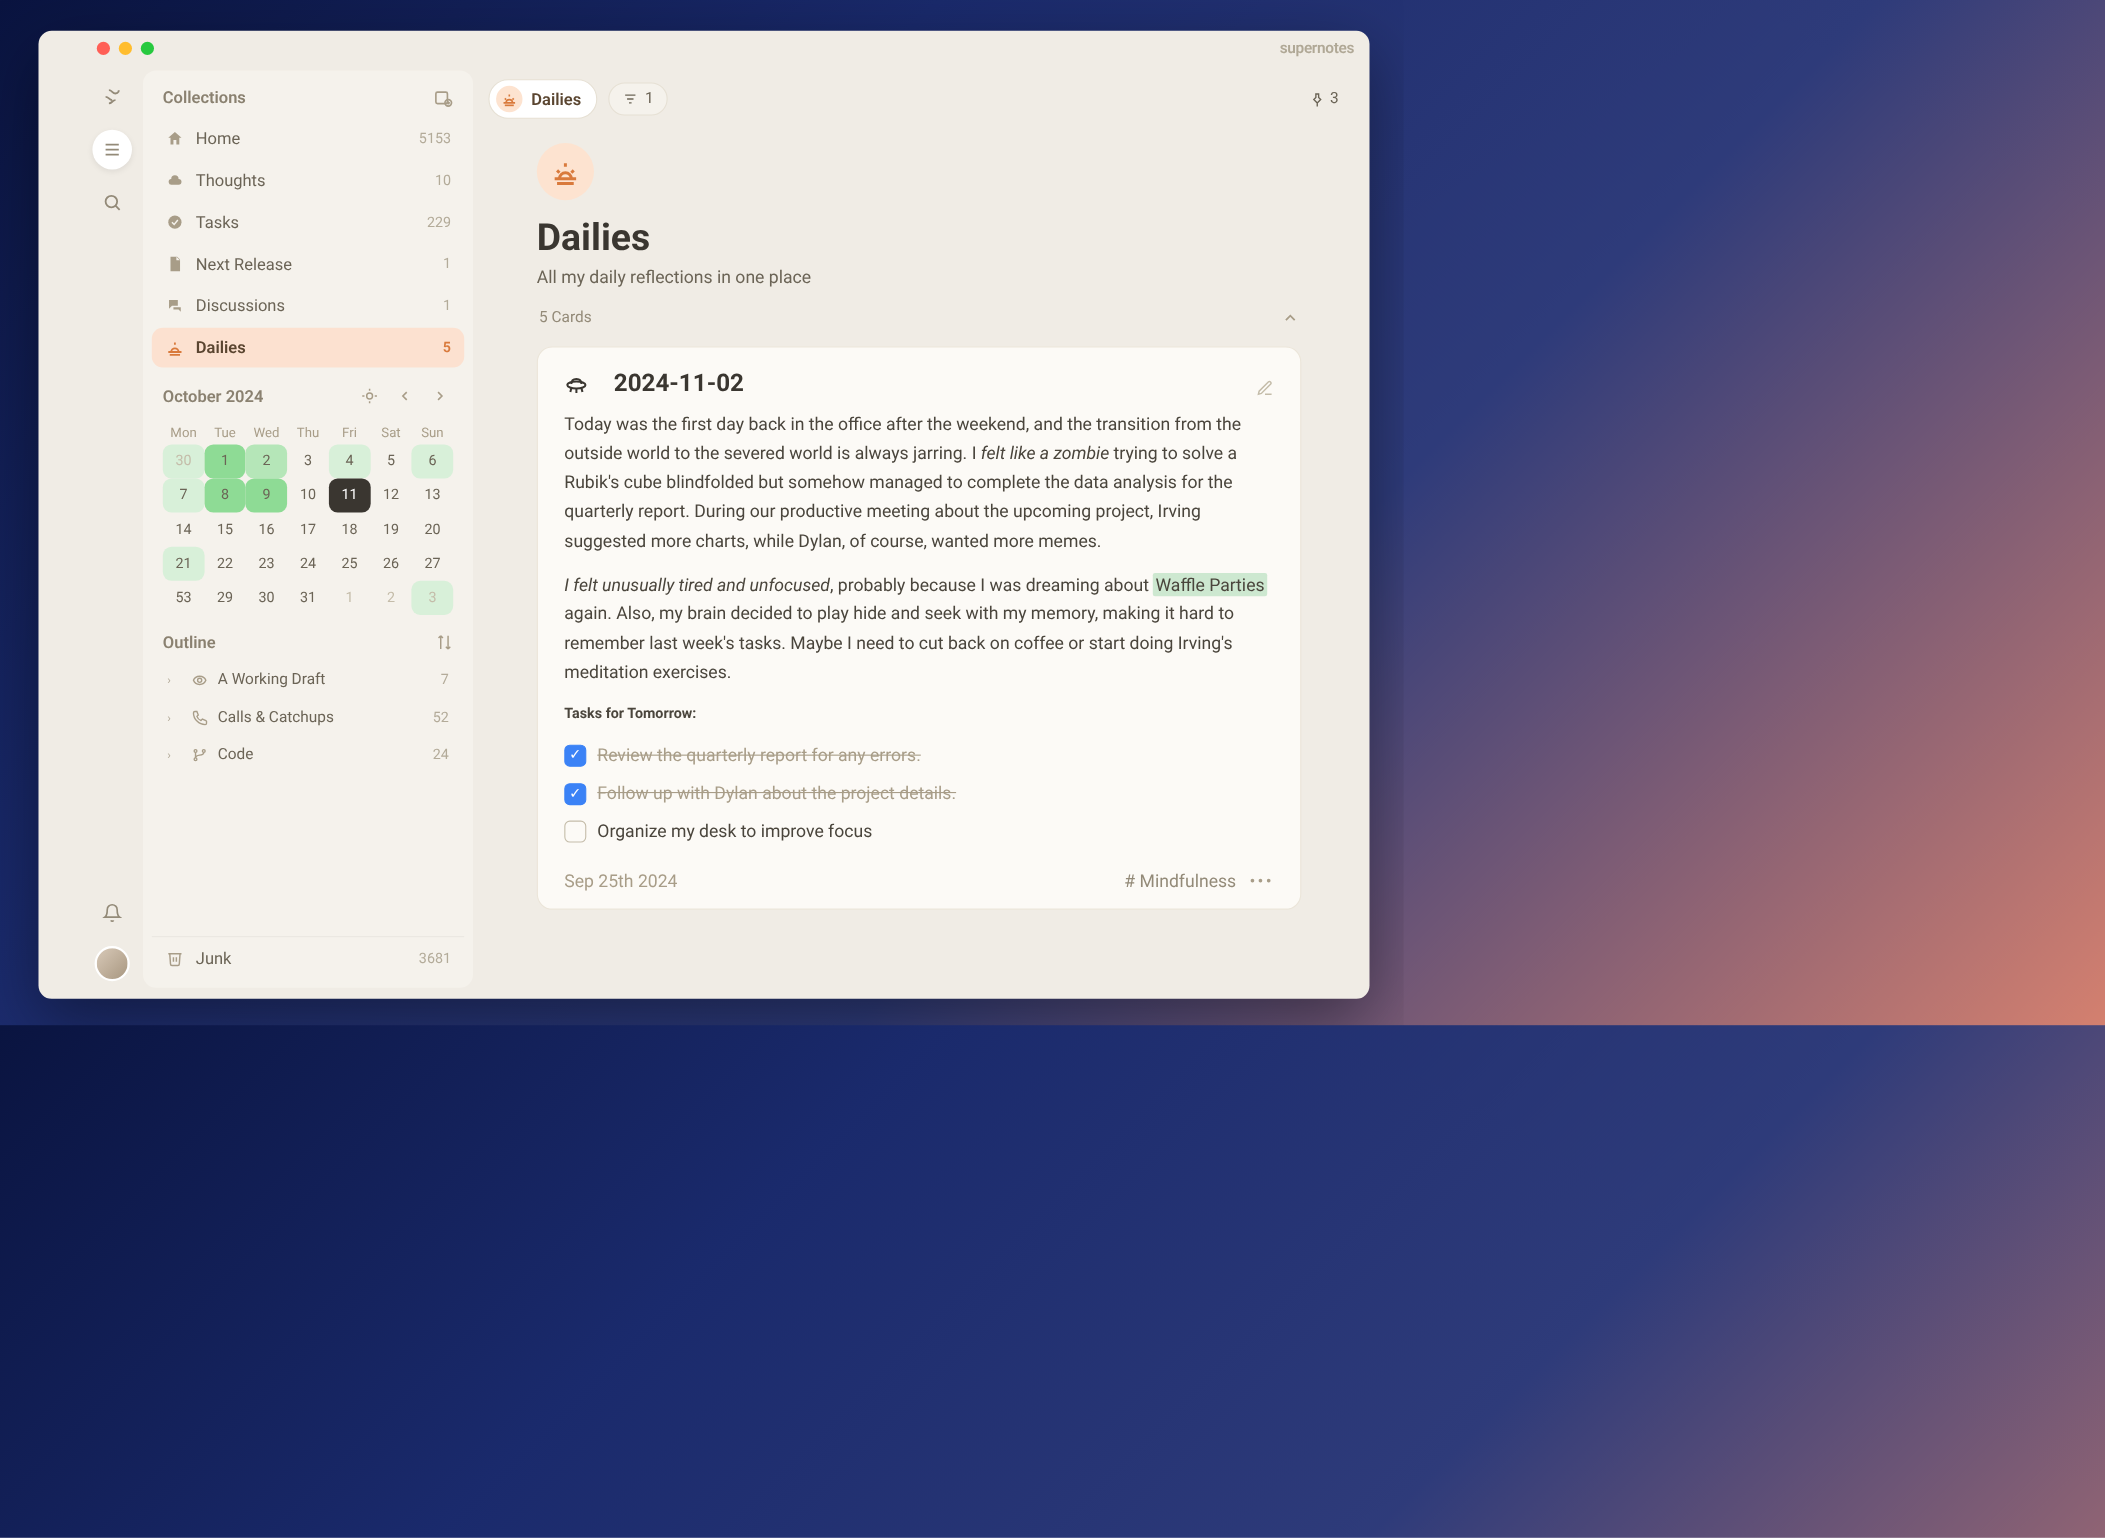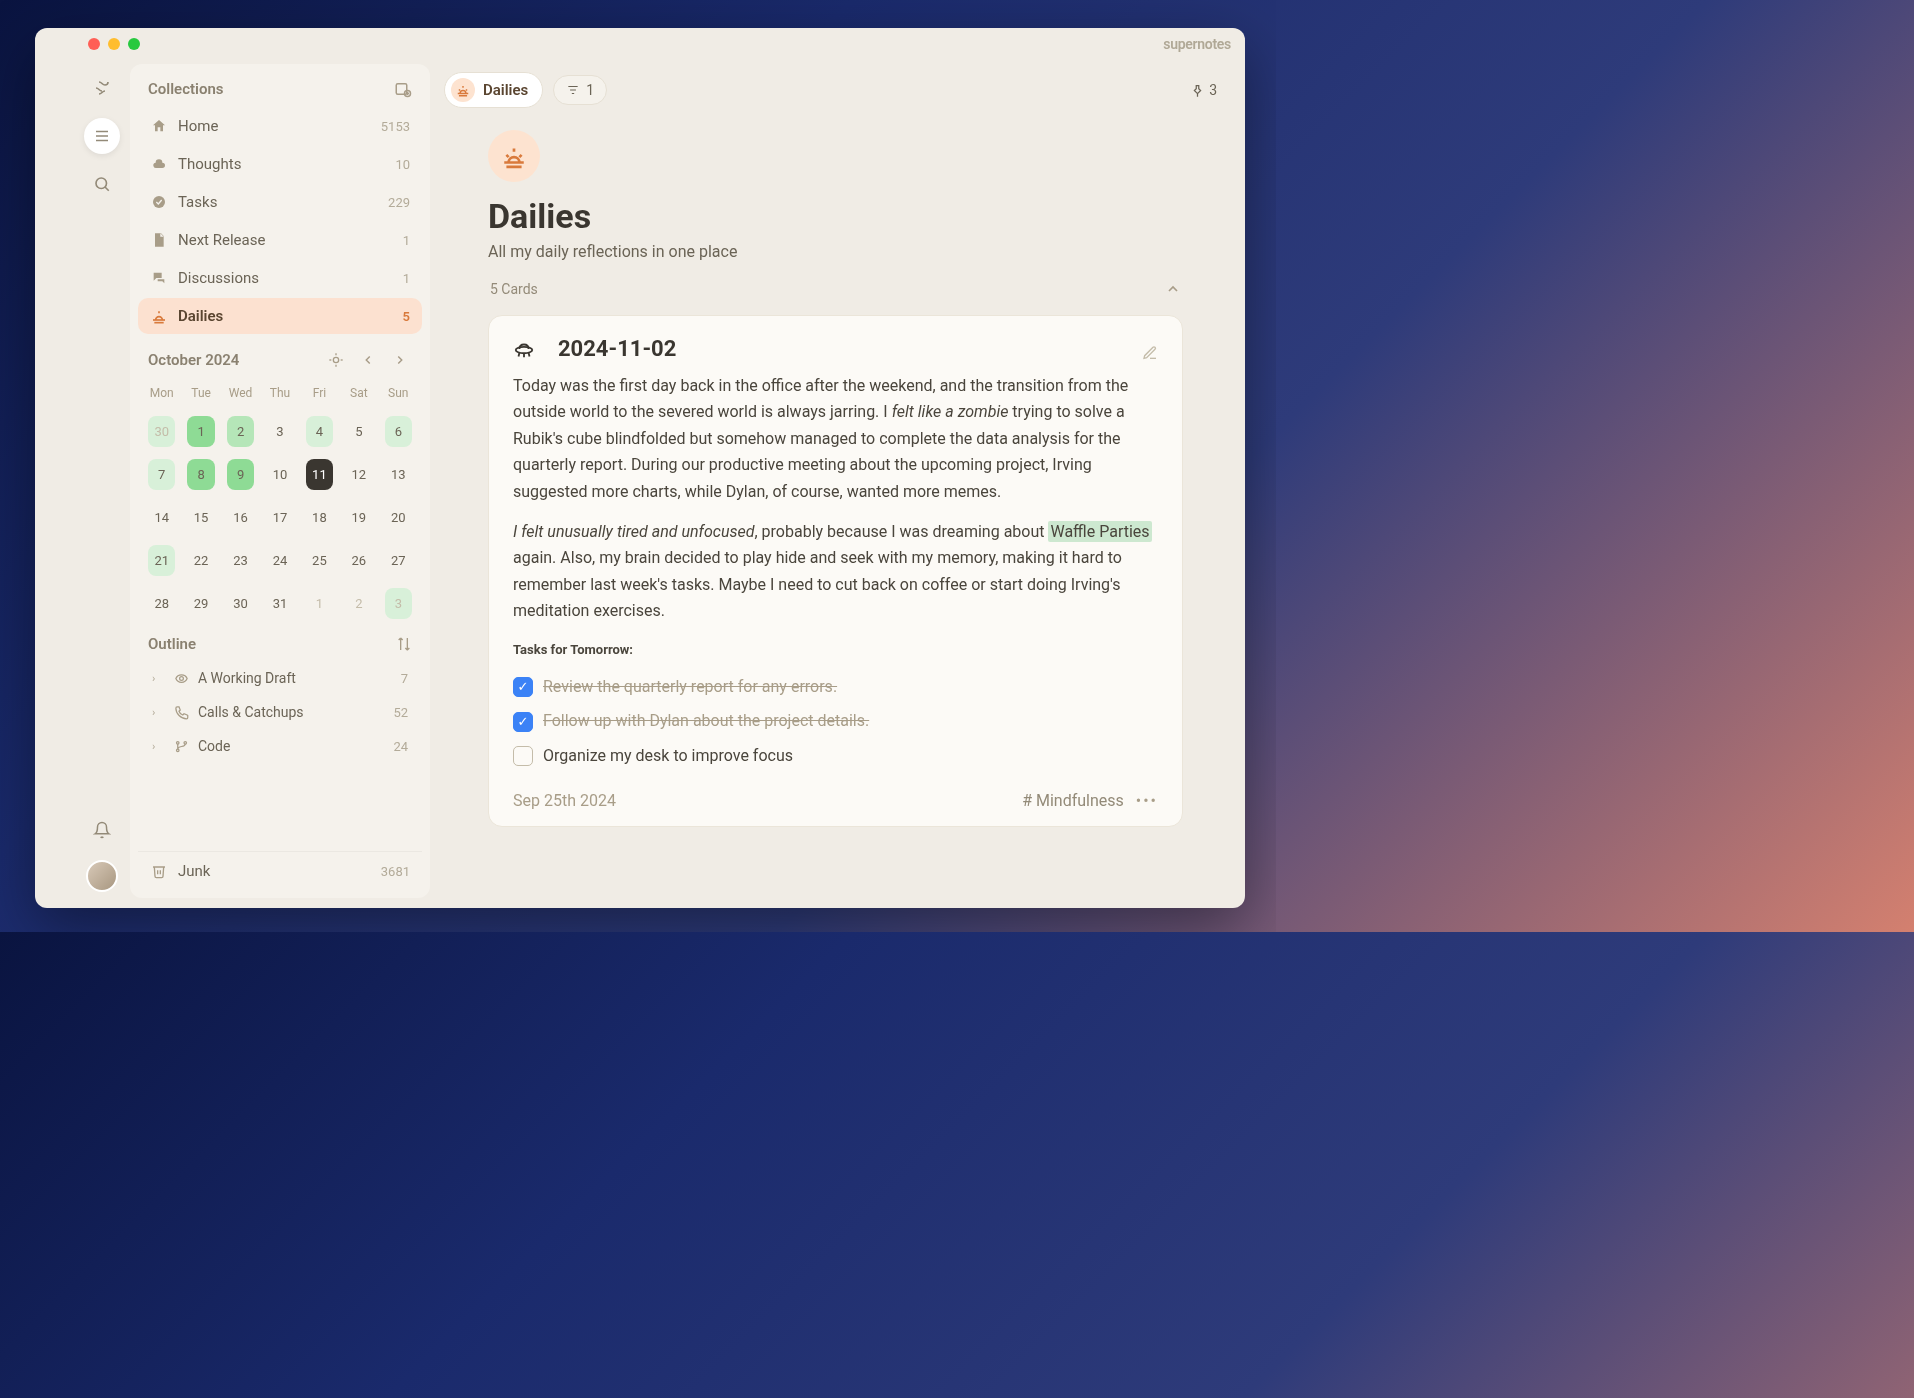--- a/index.html
+++ b/index.html
@@ -89,21 +89,21 @@
 .collection-item.active { background: #fce1d0; color: #5a4530; font-weight: 600; }
 .collection-icon { width: 18px; height:18px; display:flex; align-items:center; justify-content:center; color:#a89d88; }
 .collection-item.active .collection-icon { color: #d97a3c; }
 .collection-count { margin-left: auto; font-size: 13px; color: #b3ab99; }
 .collection-item.active .collection-count { color: #d97a3c; font-weight:600; }
 .calendar-section { padding: 14px 10px 4px; }
 .calendar-header { display:flex; align-items:center; gap:8px; margin-bottom:10px; }
 .calendar-title { font-size:15px; font-weight:600; color:#8a8170; }
 .calendar-header .spacer { flex:1; }
 .cal-btn { width:24px;height:24px; display:flex;align-items:center;justify-content:center; color:#a89d88; cursor:pointer; }
-.calendar-grid { display:grid; grid-template-columns: repeat(7,1fr); gap:12px; }
+.calendar-grid { display:grid; grid-template-columns: repeat(7,1fr); gap:0; }
 .cal-dow { text-align:center; font-size:12px; color:#a89d88; padding:4px 0; }
 .cal-day {
   text-align:center; font-size:13px; color:#6b6456;
   padding: 8px 0; border-radius:8px; cursor:pointer;
 }
 .cal-day.dim { color:#c4bca9; }
 .cal-day.light { background:#d8f0d9; }
 .cal-day.med { background:#b5e6b8; }
 .cal-day.strong { background:#8edb95; }
 .cal-day.today { background:#3a3630; color:#fff; }
@@ -345,21 +345,21 @@
             <div class="cal-day">18</div>
             <div class="cal-day">19</div>
             <div class="cal-day">20</div>
             <div class="cal-day light">21</div>
             <div class="cal-day">22</div>
             <div class="cal-day">23</div>
             <div class="cal-day">24</div>
             <div class="cal-day">25</div>
             <div class="cal-day">26</div>
             <div class="cal-day">27</div>
-            <div class="cal-day">28</div>
+            <div class="cal-day">53</div>
             <div class="cal-day">29</div>
             <div class="cal-day">30</div>
             <div class="cal-day">31</div>
             <div class="cal-day dim">1</div>
             <div class="cal-day dim">2</div>
             <div class="cal-day dim light">3</div>
           </div>
       </div>
 
       <div class="outline-section">

